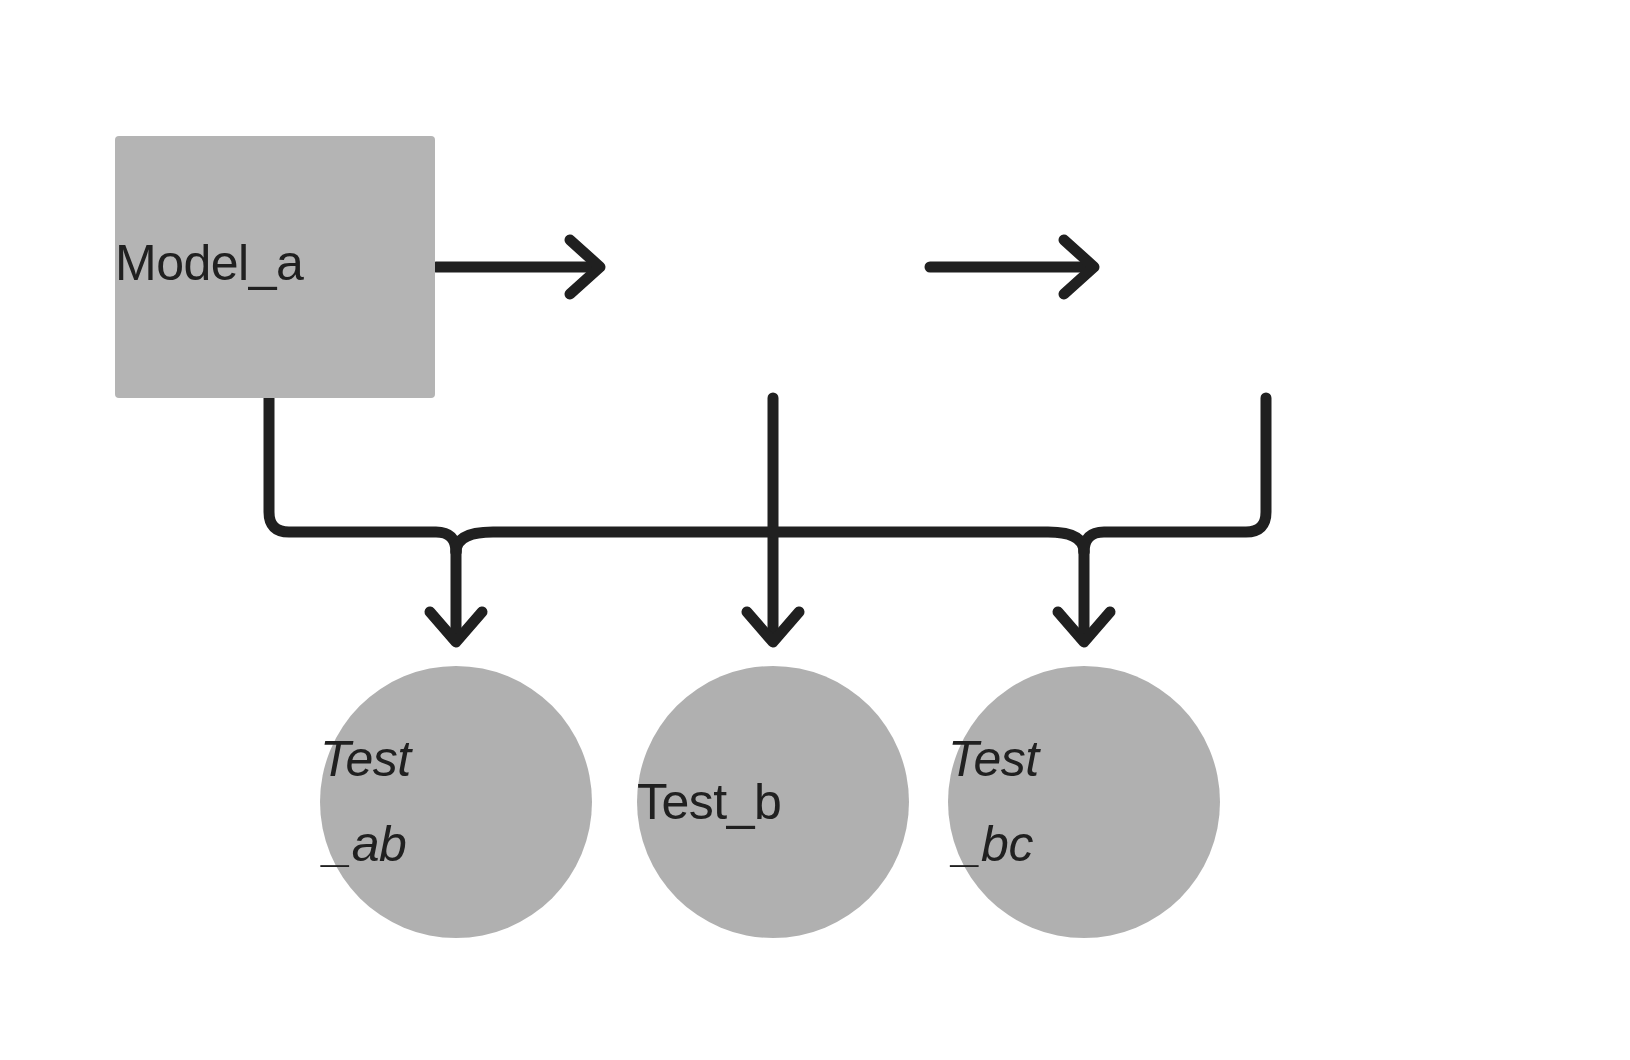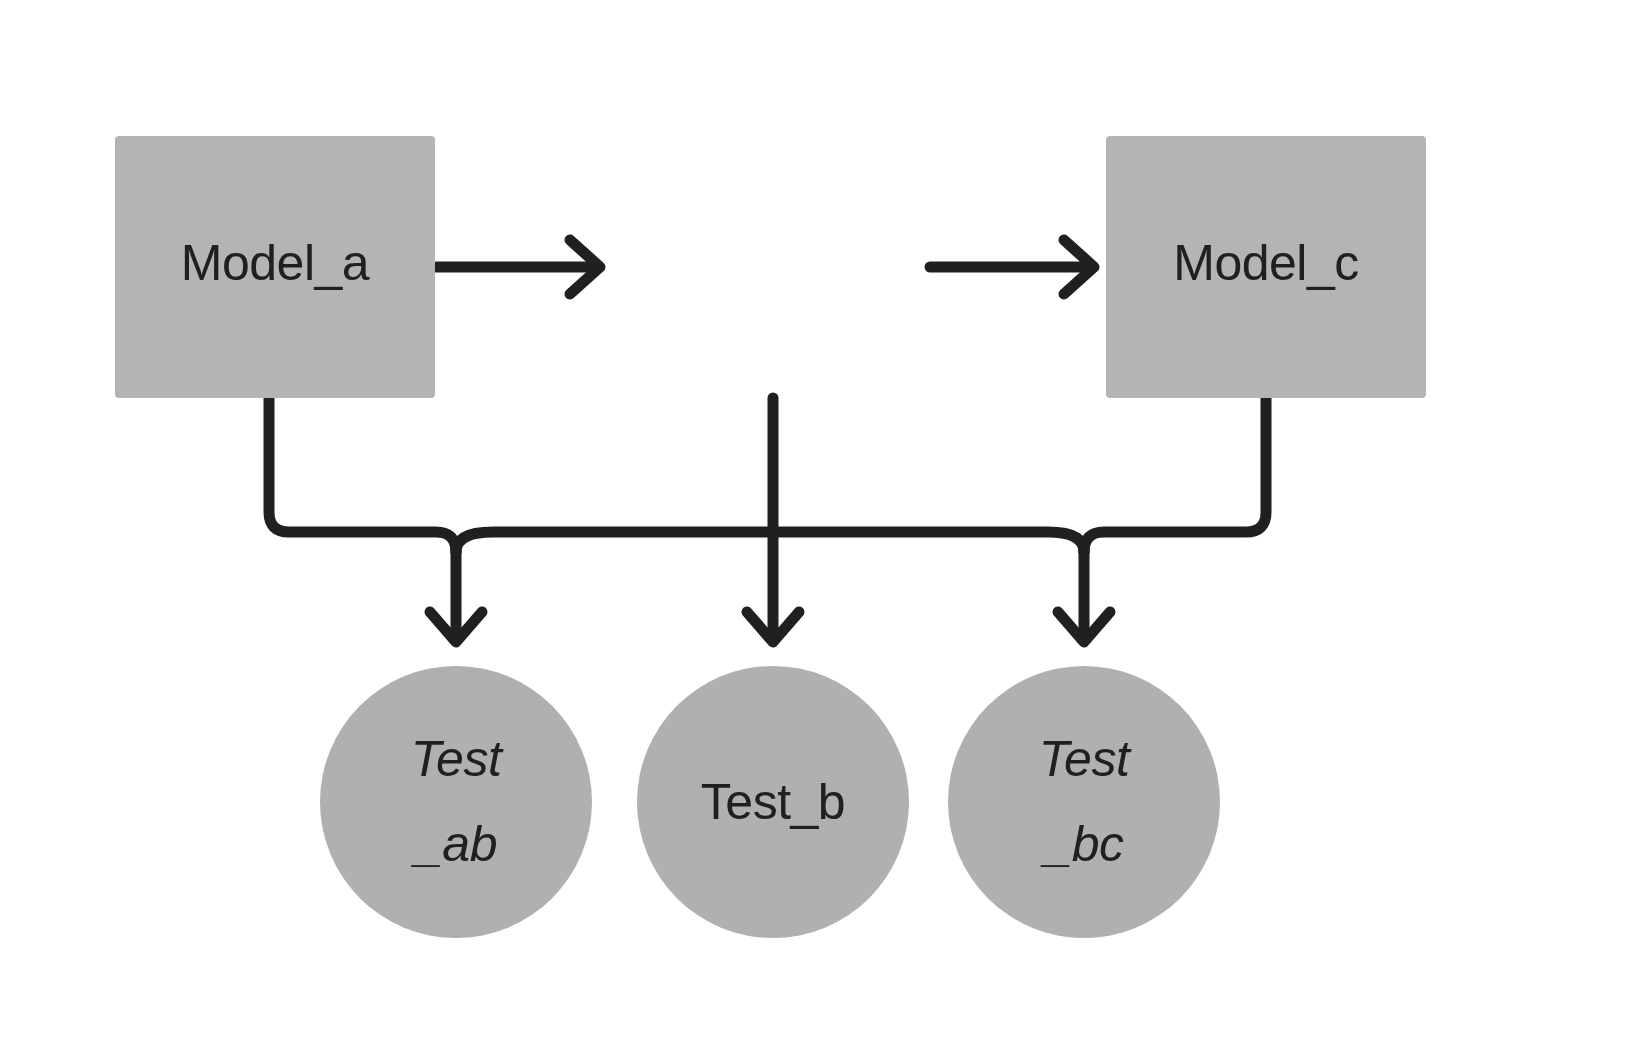--- a/index.html
+++ b/index.html
@@ -33,21 +33,21 @@
     position: absolute;
     left: 0;
     top: 0;
     width: 1630px;
     height: 1060px;
   }
   .node {
     position: absolute;
     display: flex;
     align-items: center;
-    justify-content: center;
+    justify-content: flex-start;
     text-align: center;
     box-sizing: border-box;
   }
   .model-box {
     width: 320px;
     height: 262px;
     border-radius: 4px;
     font-size: 50px;
     font-weight: 400;
     letter-spacing: -0.5px;
@@ -115,23 +115,20 @@
       <path d="M 747 612 L 773 642 L 799 612"></path>
       <path d="M 1058 612 L 1084 642 L 1110 612"></path>
     </g>
   </svg>
 
   <div class="node model-box model-gray" style="left:115px; top:136px;">
     <span class="node-label">Model_a</span>
   </div>
 
 
-  <div class="node model-box model-gray" style="left:1106px; top:136px;">
-    <span class="node-label">Model_c</span>
-  </div>
 
   <div class="node test-circle two-line" style="left:320px; top:666px;">
     <span class="node-label">Test
 _ab</span>
   </div>
 
   <div class="node test-circle" style="left:637px; top:666px;">
     <span class="node-label">Test_b</span>
   </div>
 

